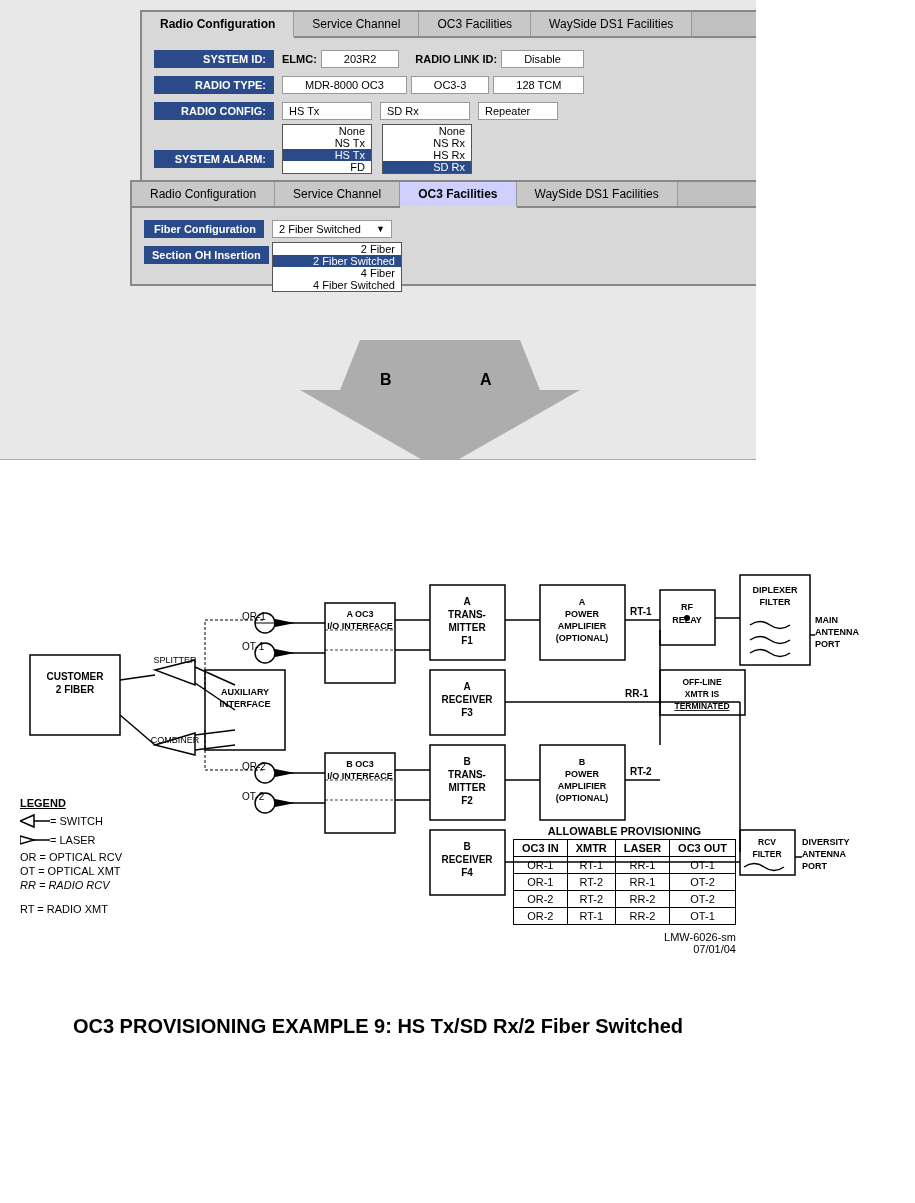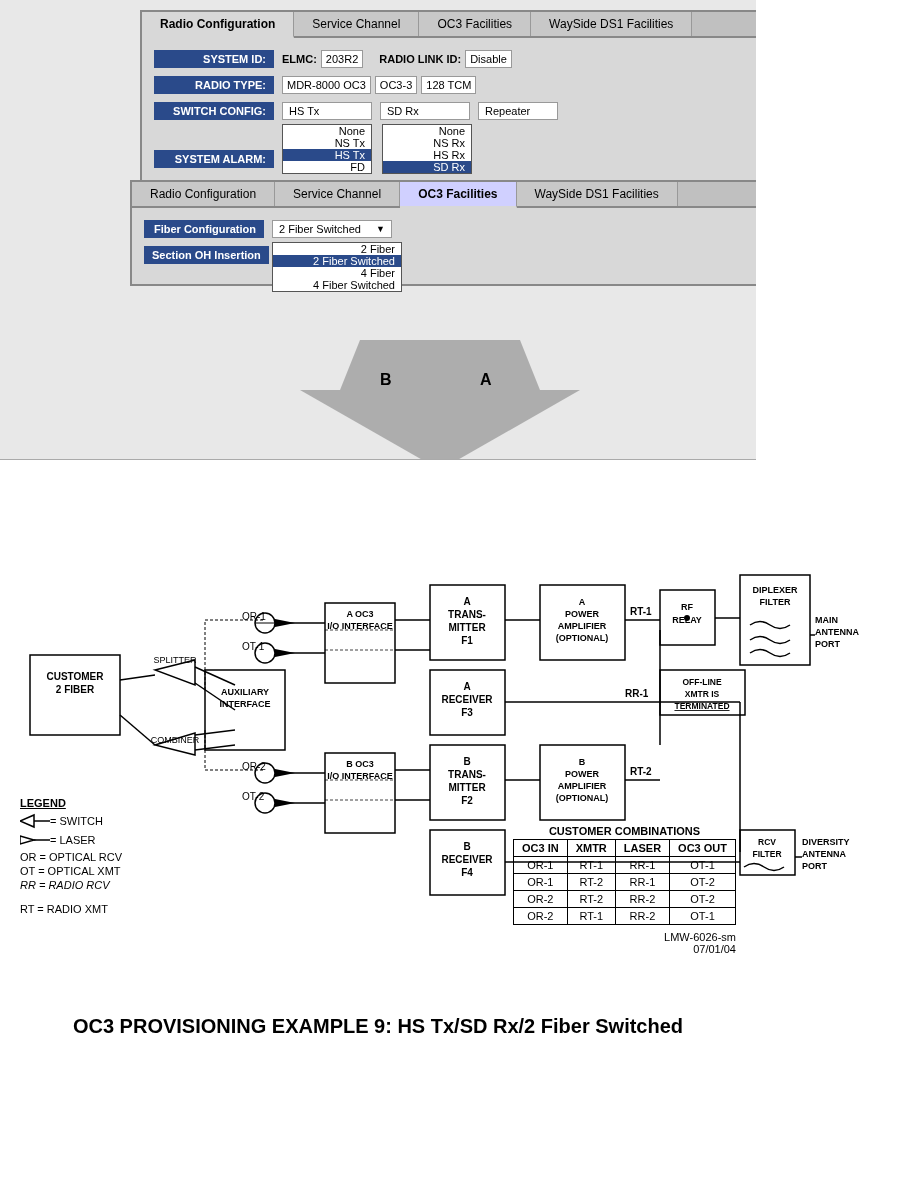--- a/index.html
+++ b/index.html
@@ -77,21 +77,21 @@
       color: #fff;
       padding: 3px 8px;
       font-size: 11px;
       font-weight: bold;
       min-width: 120px;
       margin-right: 8px;
     }
     .field-value {
       background: #fff;
       border: 1px solid #999;
-      padding: 2px 4px;
+      padding: 2px 22px;
       font-size: 11px;
       margin-right: 4px;
     }
     .dropdown {
       background: #fff;
       border: 1px solid #999;
       padding: 2px 6px;
       font-size: 11px;
       margin-right: 4px;
       min-width: 80px;
@@ -214,21 +214,21 @@
         </div>
 
         <div class="field-row">
           <span class="field-label">RADIO TYPE:</span>
           <span class="field-value">MDR-8000 OC3</span>
           <span class="field-value">OC3-3</span>
           <span class="field-value">128 TCM</span>
         </div>
 
         <div class="field-row" style="position:relative;">
-          <span class="field-label">SWITCH CONFIG:</span>
+          <span class="field-label">RADIO CONFIG:</span>
           <span class="dropdown" style="min-width:90px; display:inline-flex; justify-content:space-between; align-items:center;">HS Tx</span>
           <span class="dropdown" style="min-width:90px; display:inline-flex; justify-content:space-between; align-items:center; margin-left:4px;">SD Rx</span>
           <span class="dropdown" style="min-width:80px; display:inline-flex; justify-content:space-between; align-items:center; margin-left:4px;">Repeater</span>
 
           <div style="position:absolute; top:22px; left:128px; background:#fff; border:1px solid #555; z-index:20; min-width:90px;">
             <div class="dropdown-item">None</div>
             <div class="dropdown-item">NS Tx</div>
             <div class="dropdown-item selected">HS Tx</div>
             <div class="dropdown-item">FD</div>
           </div>
@@ -479,21 +479,21 @@
         </svg>
         <span>= LASER</span>
       </div>
       <div style="margin-bottom:2px;">OR  = OPTICAL RCV</div>
       <div style="margin-bottom:2px;">OT  = OPTICAL XMT</div>
       <div style="margin-bottom:12px;font-style:italic;">RR  = RADIO RCV</div>
       <div>RT  = RADIO XMT</div>
     </div>
 
     <div class="allowable-table" style="position:absolute; right:20px; bottom:80px;">
-      <div class="table-title">CUSTOMER COMBINATIONS</div>
+      <div class="table-title">ALLOWABLE PROVISIONING</div>
       <table>
         <thead>
           <tr>
             <th>OC3 IN</th>
             <th>XMTR</th>
             <th>LASER</th>
             <th>OC3 OUT</th>
           </tr>
         </thead>
         <tbody id="allowable-body">

